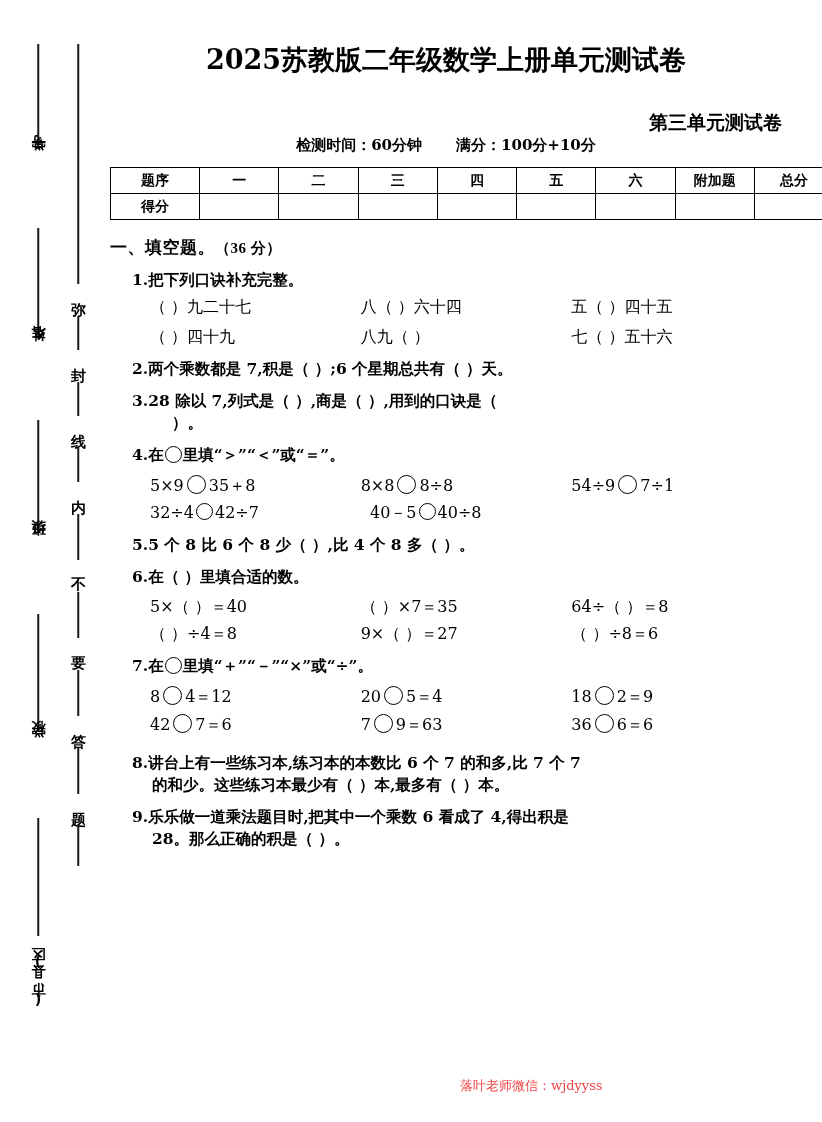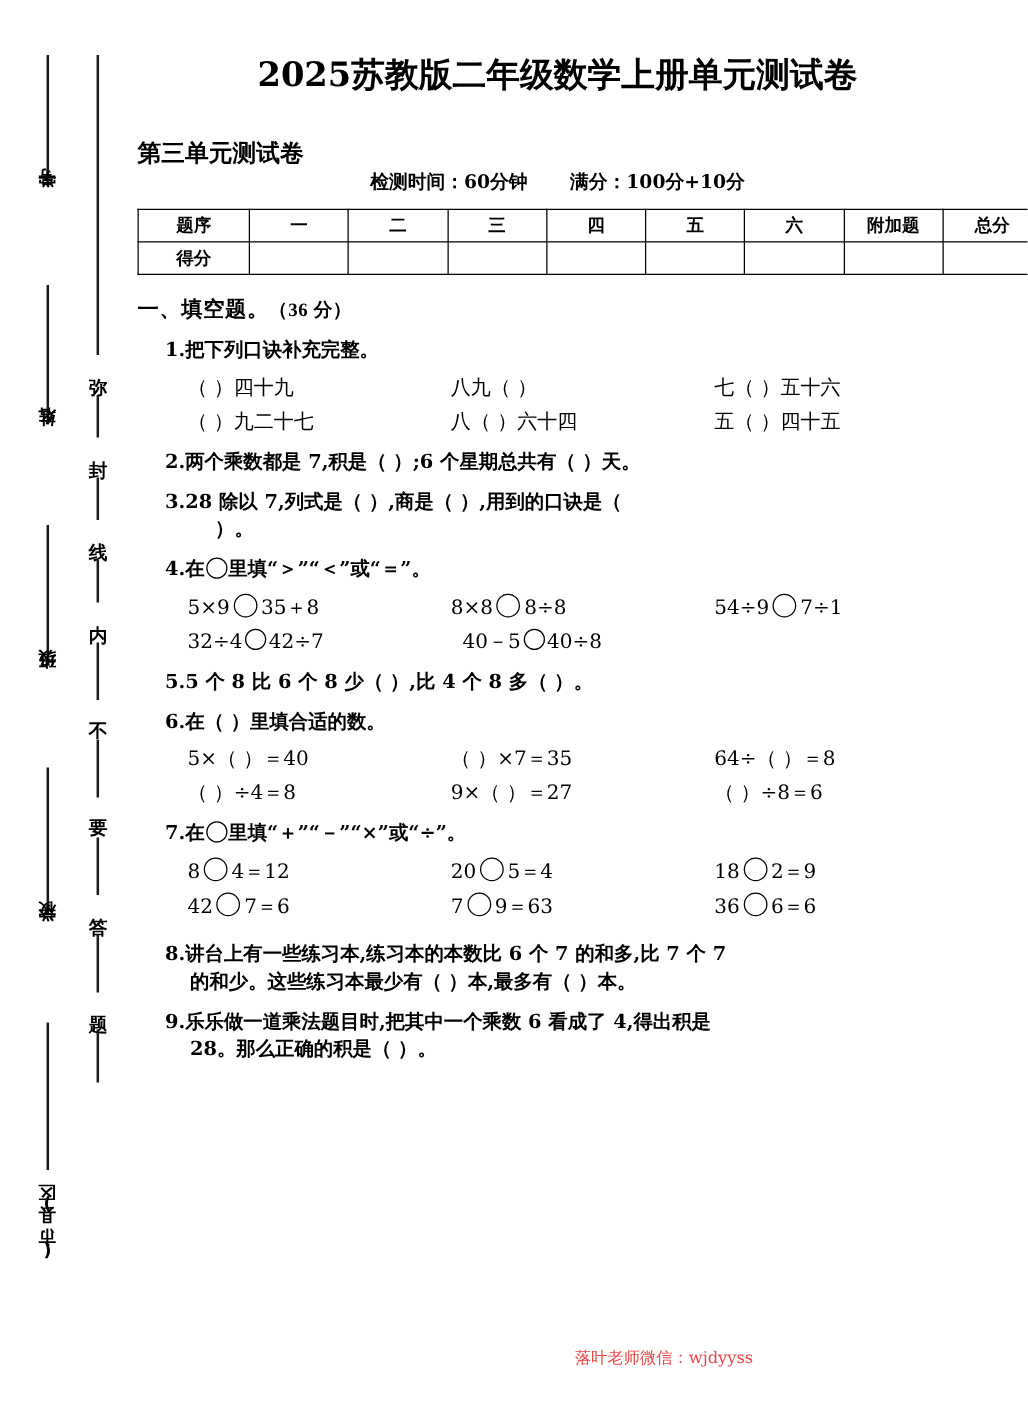--- a/index.html
+++ b/index.html
@@ -85,21 +85,21 @@
 
   .doc-title {
     text-align: center;
     font-size: 27px;
     font-weight: 700;
     letter-spacing: 0px;
     margin-top: 42px;
     font-family: "DejaVu Serif", "Liberation Serif", serif;
   }
   .doc-subtitle {
-    text-align: left;
+    text-align: right;
     font-size: 19px;
     font-weight: 700;
     margin-top: 32px;
   }
   .exam-meta {
     text-align: center;
     font-size: 15px;
     font-weight: 700;
   }
   .exam-meta .gap { display: inline-block; width: 34px; }
@@ -276,30 +276,30 @@
   </tbody>
     </table>
 
   <div class="section-head">
     <span>一、填空题。</span><span class="pts">（36 分）</span>
   </div>
 
   <div class="q">
     <span class="num">1.</span><span>把下列口诀补充完整。</span>
   </div>
+  <div class="expr-row tight">
+    <span class="expr-col">（     ）九二十七</span>
+    <span class="expr-col">八（     ）六十四</span>
+    <span class="expr-col">五（     ）四十五</span>
+  </div>
   <div class="expr-row">
     <span class="expr-col">（          ）四十九</span>
     <span class="expr-col">八九（          ）</span>
     <span class="expr-col">七（     ）五十六</span>
   </div>
-  <div class="expr-row tight">
-    <span class="expr-col">（     ）九二十七</span>
-    <span class="expr-col">八（     ）六十四</span>
-    <span class="expr-col">五（     ）四十五</span>
-  </div>
 
   <div class="q">
     <span class="num">2.</span><span>两个乘数都是 7,积是（       ）;6 个星期总共有（      ）天。</span>
   </div>
 
   <div class="q">
     <span class="num">3.</span><span>28 除以 7,列式是（            ）,商是（     ）,用到的口诀是（</span>
   </div>
   <div class="q-cont" style="margin-left:62px;">）。</div>
 

